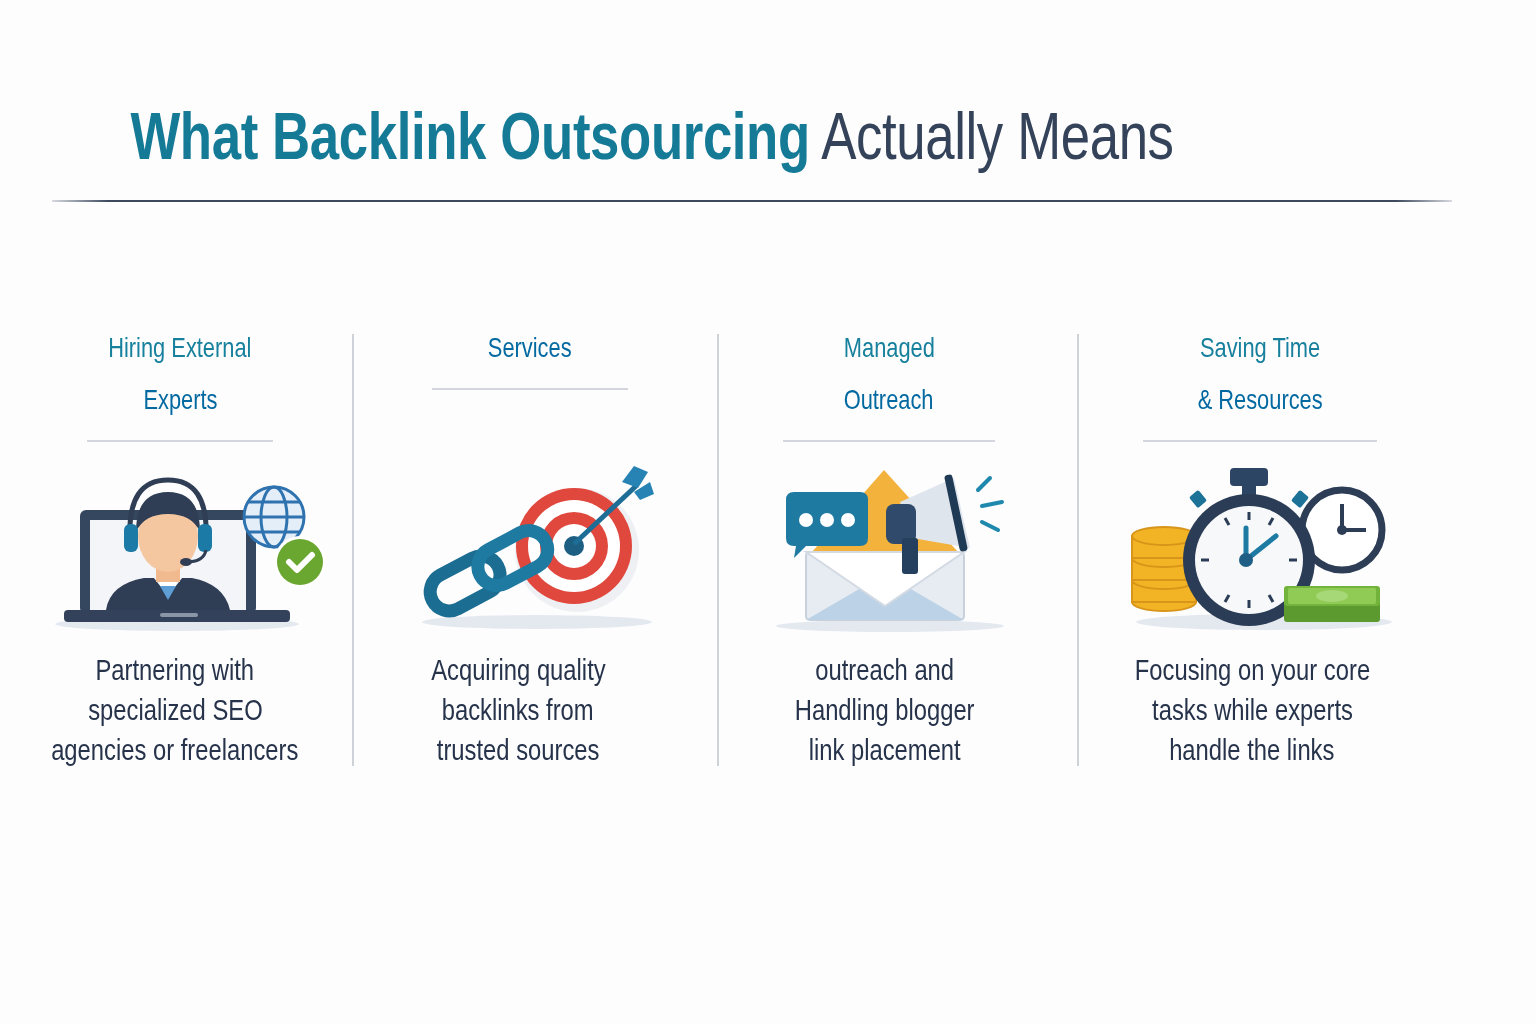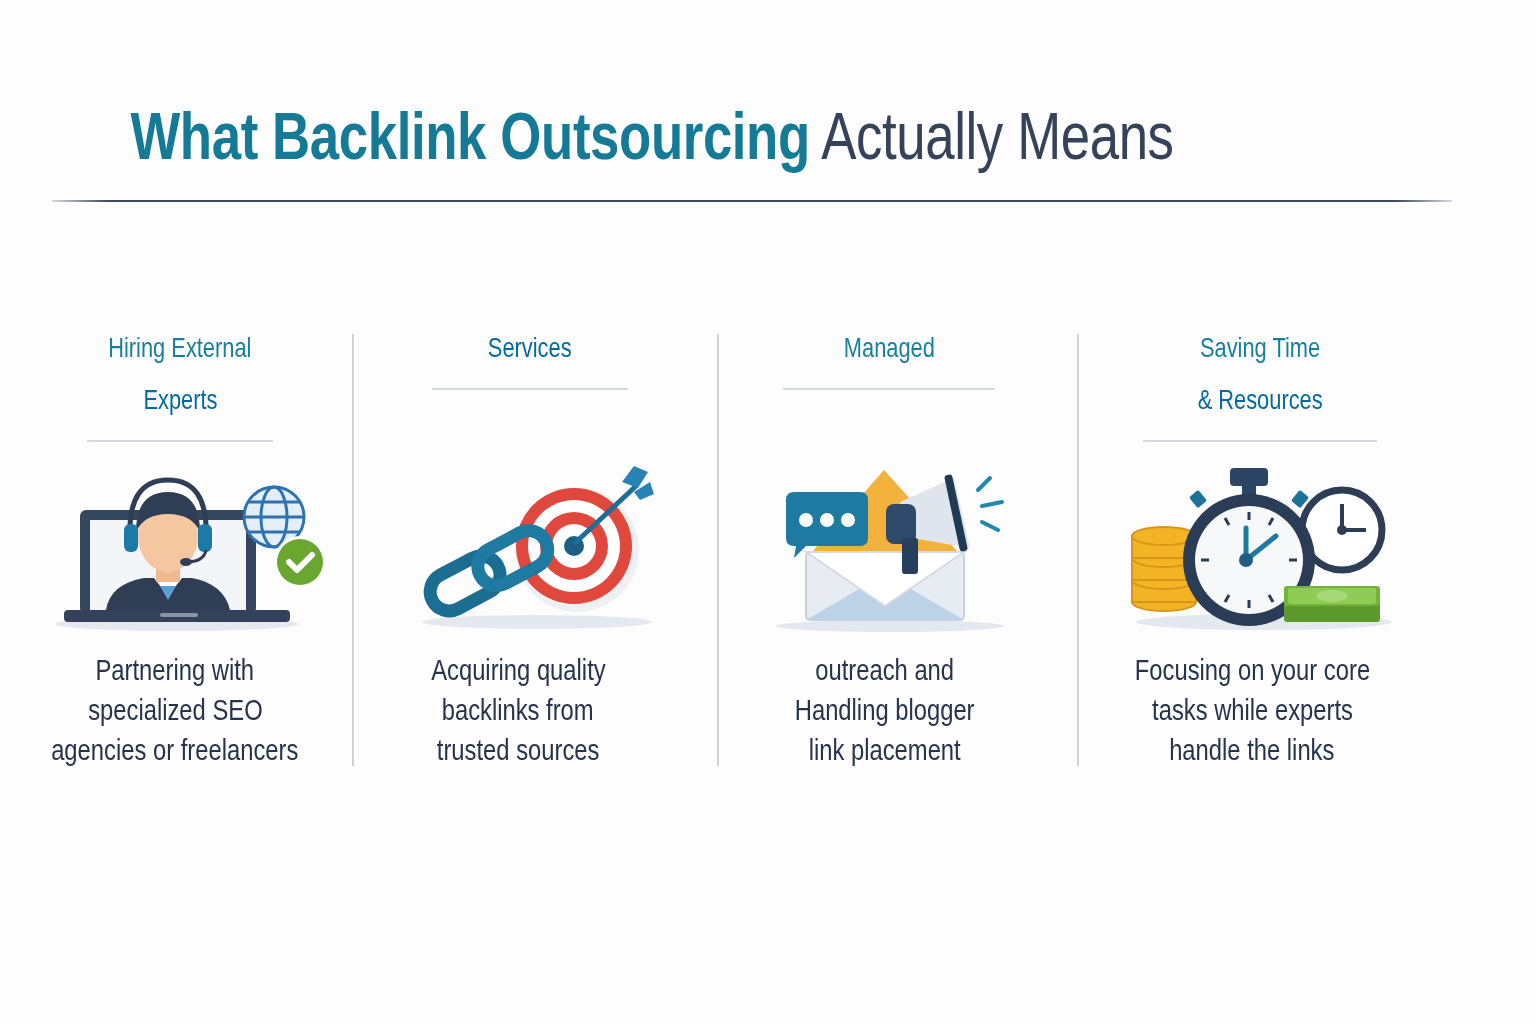--- a/index.html
+++ b/index.html
@@ -116,20 +116,21 @@
   </g>
 </svg>
 <div class="desc" style="left:358px">
   <div><span>Acquiring quality</span></div>
   <div><span>backlinks from</span></div>
   <div><span>trusted sources</span></div>
 </div>
 
 <div class="col" style="left:739px">
   <div class="col-head h1"><span>Managed</span></div>
+  <div class="col-head h2"><span>Outreach</span></div>
   <div class="col-rule" style="width:212px"></div>
 </div>
 <svg class="icon" style="left:772px;top:460px" width="250" height="178" viewBox="0 0 250 178">
   <ellipse cx="118" cy="166" rx="114" ry="6" fill="#e4e9f0"></ellipse>
 
   <path d="M40 92 L112 10 L186 92 Z" fill="#f3b23c"></path>
   <path d="M40 92 L186 92 L186 120 L40 120 Z" fill="#f0a92e"></path>
 
   <rect x="34" y="92" width="158" height="68" rx="4" fill="#e7ecf2" stroke="#c7d0db" stroke-width="2"></rect>
   <path d="M34 160 L113 114 L192 160 Z" fill="#bcd2e6"></path>

